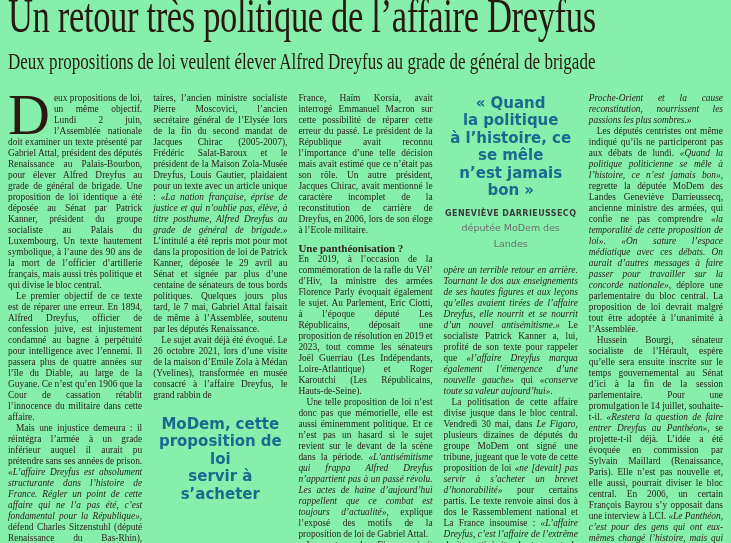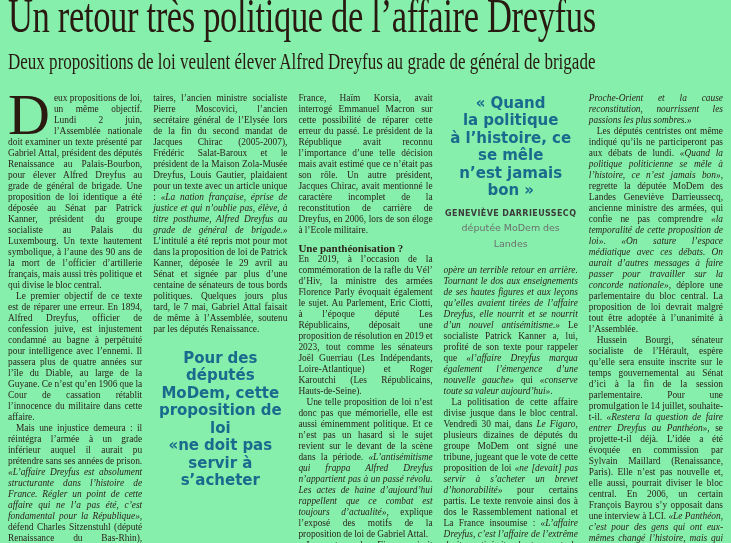--- a/index.html
+++ b/index.html
@@ -60,25 +60,24 @@
     <h2><span class="squeeze">Deux propositions de loi veulent élever Alfred Dreyfus au grade de général de brigade</span></h2>
   </header>
   <div class="cols">
       <div class="col">
         <p class="para"><span class="dropcap">D</span><span>eux propositions de loi, un même objectif. Lundi 2 juin, l’Assemblée nationale doit examiner un texte présenté par Gabriel Attal, président des députés Renaissance au Palais-Bourbon, pour élever Alfred Dreyfus au grade de général de brigade. Une proposition de loi identique a été déposée au Sénat par Patrick Kanner, président du groupe socialiste au Palais du Luxembourg. Un texte hautement symbolique, à l’aune des 90 ans de la mort de l’officier d’artillerie français, mais aussi très politique et qui divise le bloc central.</span></p>
         <p class="para indent"><span>Le premier objectif de ce texte est de réparer une erreur. En 1894, Alfred Dreyfus, officier de confession juive, est injustement condamné au bagne à perpétuité pour intelligence avec l’ennemi. Il passera plus de quatre années sur l’île du Diable, au large de la Guyane. Ce n’est qu’en 1906 que la Cour de cassation rétablit l’innocence du militaire dans cette affaire.</span></p>
         <p class="para indent"><span>Mais une injustice demeura : il réintégra l’armée à un grade inférieur auquel il aurait pu prétendre sans ses années de prison. </span><span class="i">«L’affaire Dreyfus est absolument structurante dans l’histoire de France. Régler un point de cette affaire qui ne l’a pas été, c’est fondamental pour la République»</span><span>, défend Charles Sitzenstuhl (député Renaissance du Bas-Rhin), rapporteur du texte.</span></p>
       </div>
       <div class="col">
         <p class="para"><span>taires, l’ancien ministre socialiste Pierre Moscovici, l’ancien secrétaire général de l’Elysée lors de la fin du second mandat de Jacques Chirac (2005-2007), Frédéric Salat-Baroux et le président de la Maison Zola-Musée Dreyfus, Louis Gautier, plaidaient pour un texte avec un article unique : </span><span class="i">«La nation française, éprise de justice et qui n’oublie pas, élève, à titre posthume, Alfred Dreyfus au grade de général de brigade.»</span><span> L’intitulé a été repris mot pour mot dans la proposition de loi de Patrick Kanner, déposée le 29 avril au Sénat et signée par plus d’une centaine de sénateurs de tous bords politiques. Quelques jours plus tard, le 7 mai, Gabriel Attal faisait de même à l’Assemblée, soutenu par les députés Renaissance.</span></p>
+        <p class="para indent"><span>Le sujet avait déjà été évoqué. Le 26 octobre 2021, lors d’une visite de la maison d’Emile Zola à Médan (Yvelines), transformée en musée consacré à l’affaire Dreyfus, le grand rabbin de</span></p>
         <div class="pullquote mid">
-          <div>Pour des députés</div>
           <div>MoDem, cette</div>
           <div>proposition de loi</div>
-          <div>«ne doit pas</div>
           <div>servir à s’acheter</div>
         </div>
       </div>
       <div class="col">
         <p class="para"><span>France, Haïm Korsia, avait interrogé Emmanuel Macron sur cette possibilité de réparer cette erreur du passé. Le président de la République avait reconnu l’importance d’une telle décision mais avait estimé que ce n’était pas son rôle. Un autre président, Jacques Chirac, avait mentionné le caractère incomplet de la reconstitution de carrière de Dreyfus, en 2006, lors de son éloge à l’Ecole militaire.</span></p>
         <h3 class="subhead">Une panthéonisation ?</h3>
         <p class="para"><span>En 2019, à l’occasion de la commémoration de la rafle du Vél’ d’Hiv, la ministre des armées Florence Parly évoquait également le sujet. Au Parlement, Eric Ciotti, à l’époque député Les Républicains, déposait une proposition de résolution en 2019 et 2023, tout comme les sénateurs Joël Guerriau (Les Indépendants, Loire-Atlantique) et Roger Karoutchi (Les Républicains, Hauts-de-Seine).</span></p>
         <p class="para indent"><span>Une telle proposition de loi n’est donc pas que mémorielle, elle est aussi éminemment politique. Et ce n’est pas un hasard si le sujet revient sur le devant de la scène dans la période. </span><span class="i">«L’antisémitisme qui frappa Alfred Dreyfus n’appartient pas à un passé révolu. Les actes de haine d’aujourd’hui rappellent que ce combat est toujours d’actualité»</span><span>, explique l’exposé des motifs de la proposition de loi de Gabriel Attal.</span></p>
         <p class="para indent"><span>La entrer du </span><span class="i">Figaro</span><span> visait notamment, sans la nommer, La France insoumise : </span></p>
       </div>

